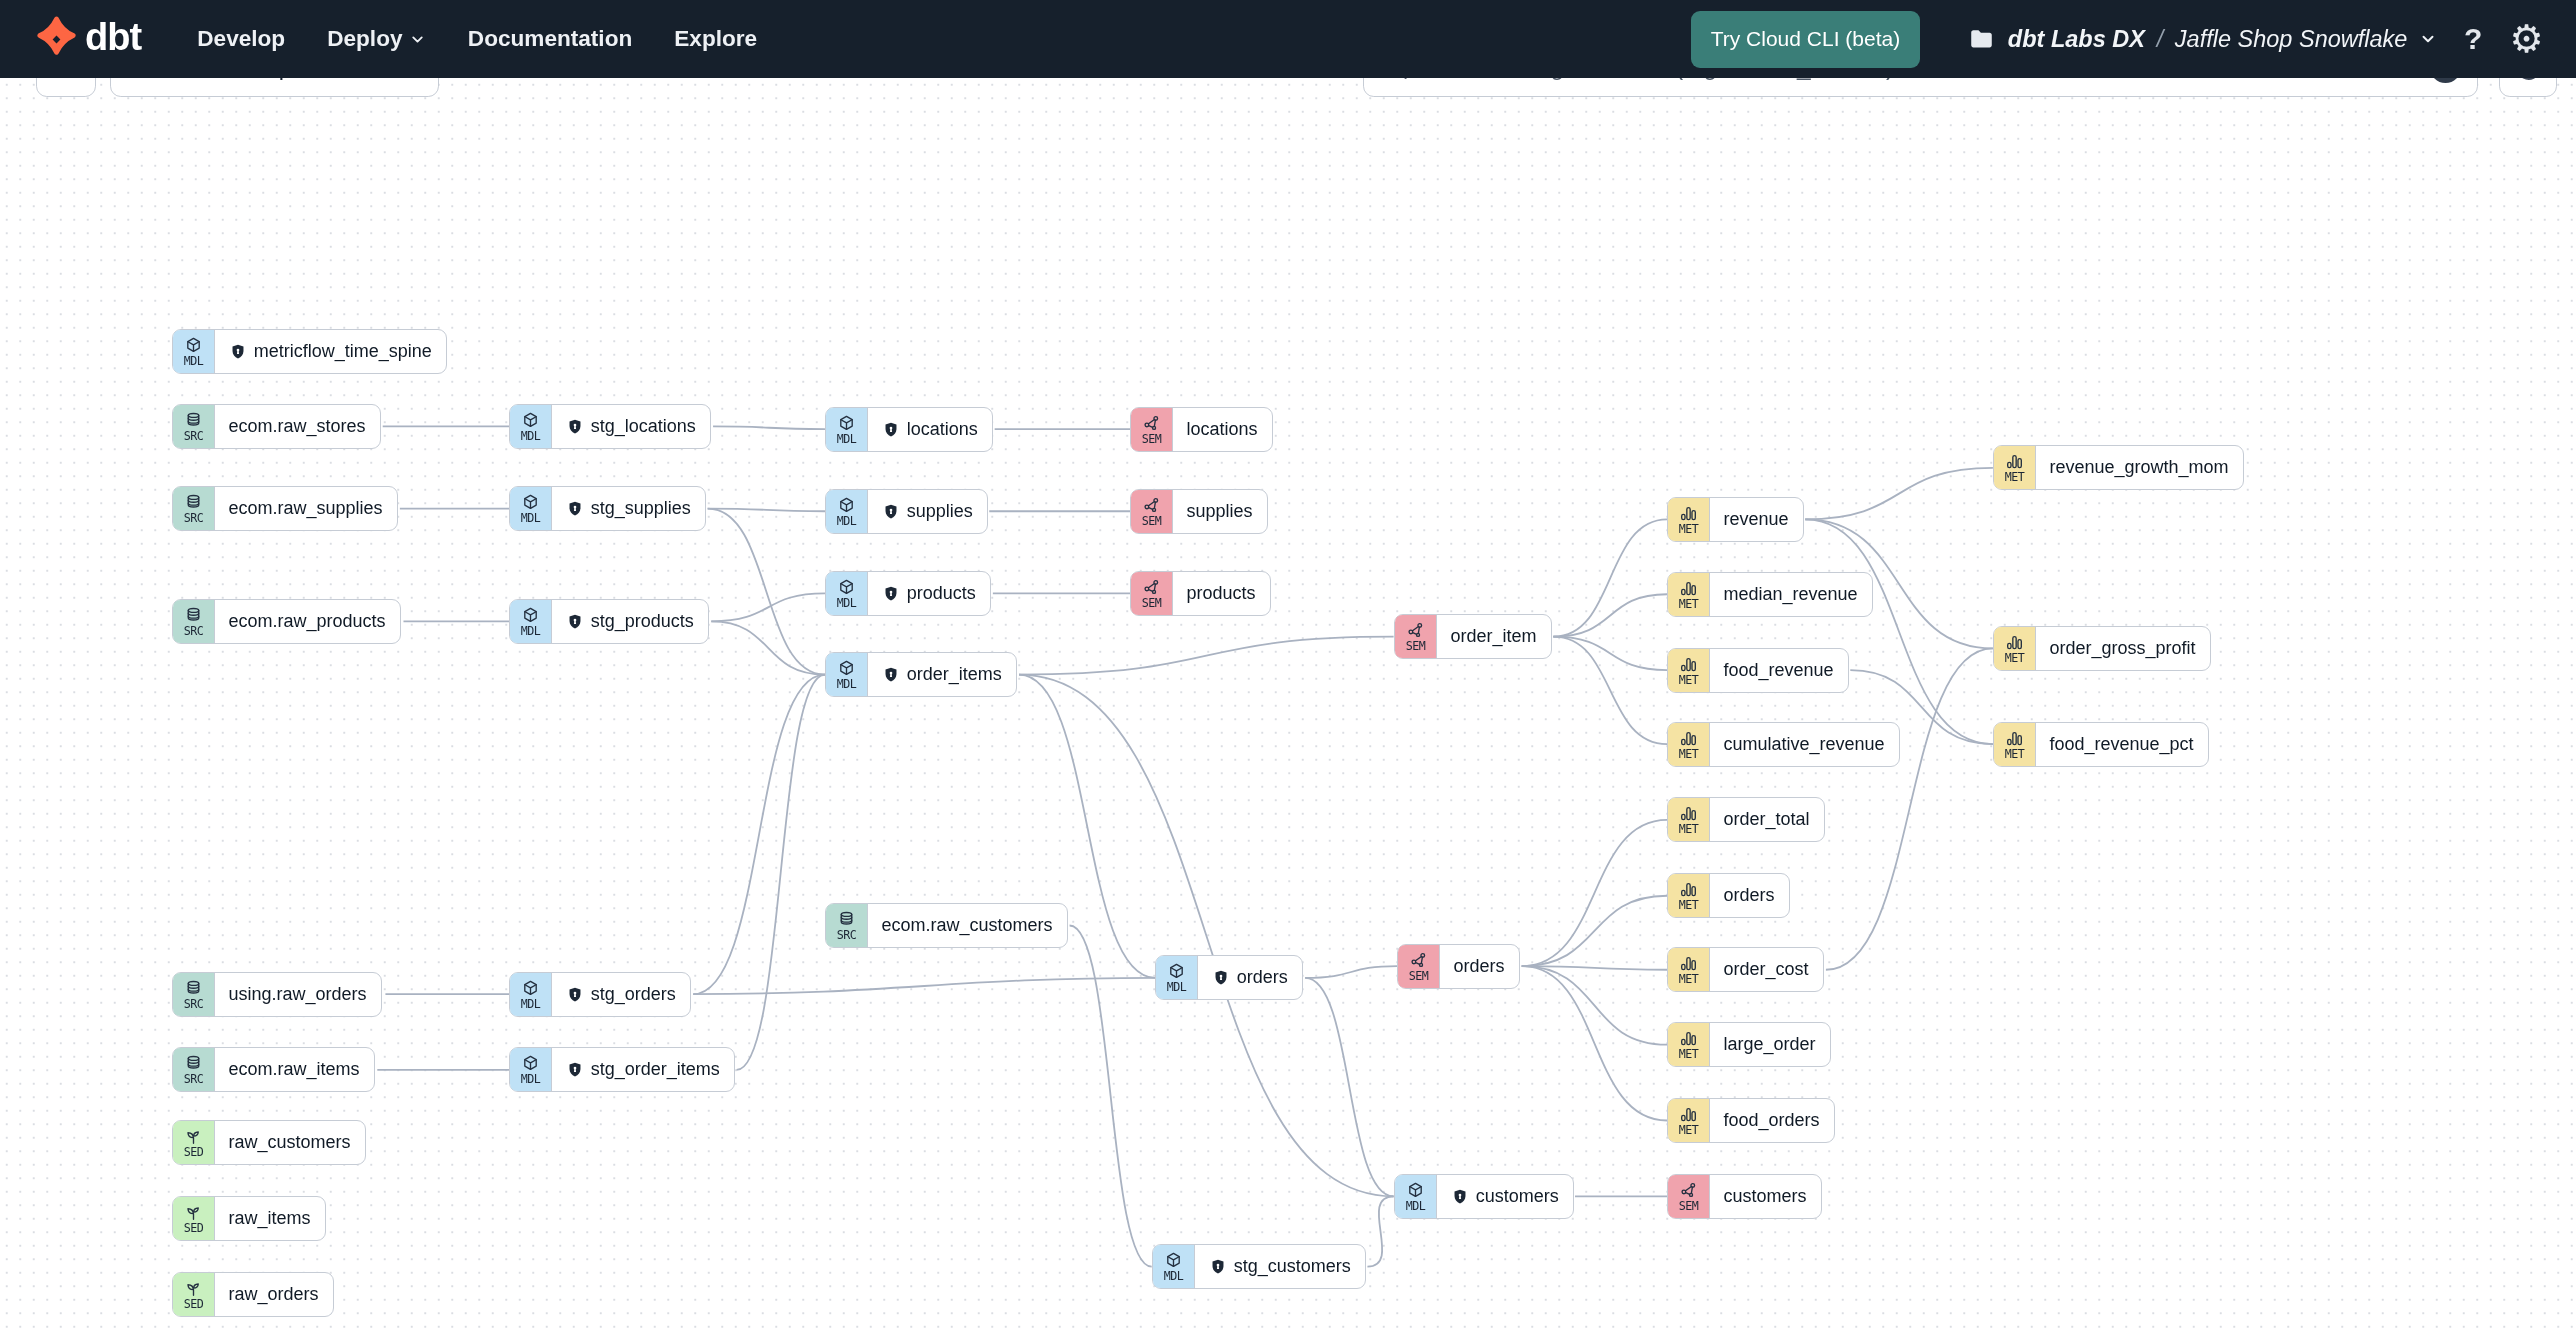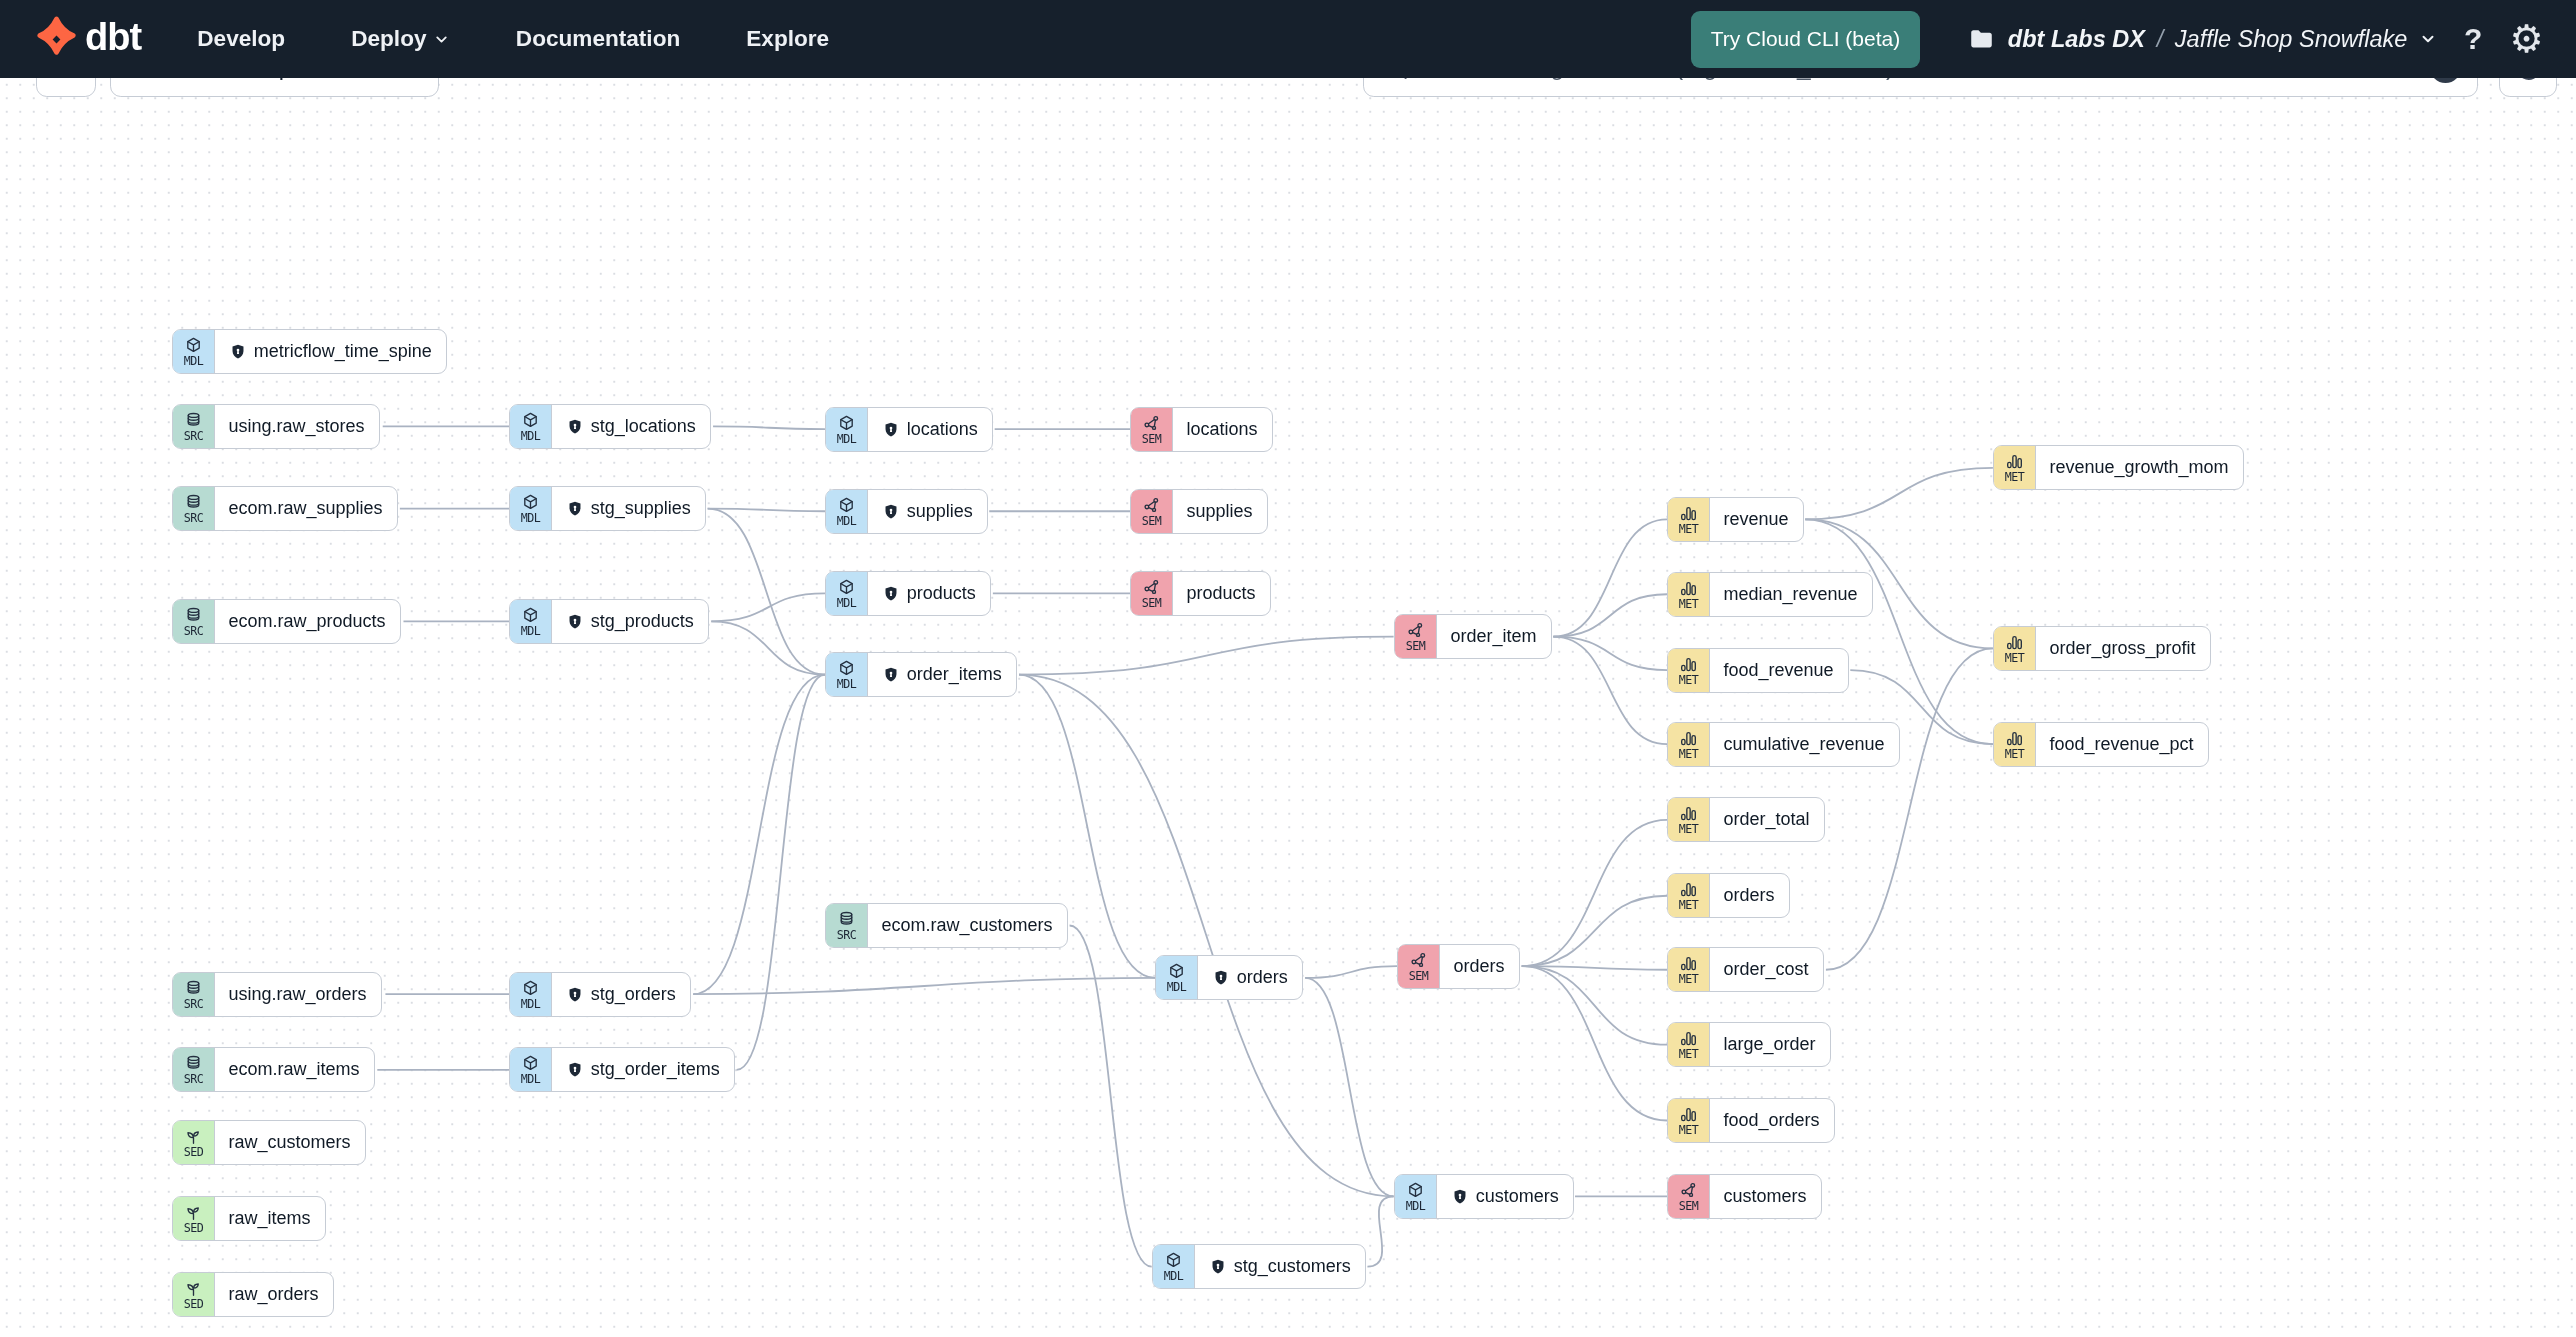--- a/index.html
+++ b/index.html
@@ -4,21 +4,21 @@
 <style>
   * { margin:0; padding:0; box-sizing:border-box; }
   html,body { width:2576px; height:1338px; overflow:hidden; background:#fff;
     font-family:"Liberation Sans", sans-serif; color:#141e2b; }
 
   
   .header { position:absolute; left:0; top:0; width:2576px; height:78px;
     background:#16202c; display:flex; align-items:center; z-index:10; padding:0 32.5px 0 32.5px; }
   .brand-wrap { display:flex; }
   .brand-text { color:#fff; font-size:38px; font-weight:bold; letter-spacing:-0.9px; margin-left:5.4px; }
-  .nav { display:flex; align-items:center; gap:66px; margin-left:56px; }
+  .nav { display:flex; align-items:center; gap:42px; margin-left:56px; }
   .nav-item { color:#eef1f5; font-size:22.6px; font-weight:bold; display:flex; align-items:center; gap:6.3px; cursor:pointer; }
   .header-right { margin-left:auto; display:flex; align-items:center; gap:27px; }
   .cta-btn { height:57px; border-radius:9px; border:none; color:#fff; font-size:21px;
     font-family:"Liberation Sans", sans-serif; padding:0 20px; cursor:pointer; }
   .proj-crumb { display:flex; align-items:center; gap:11.7px; margin-left:20px; color:#f2f5f8; font-size:23.5px;font-style:italic; }
   .proj-org { font-weight:bold; }
   .proj-sep { color:#94a0ad; }
   .icon-btn { background:none; border:none; cursor:pointer; display:flex; align-items:center; }
   .help-glyph { color:#e3e7ec; font-size:30px; font-weight:bold; font-family:"Liberation Sans",sans-serif; }
   .gear-glyph { color:#e3e7ec; font-size:38px; line-height:1; font-family:"DejaVu Sans",sans-serif; }
@@ -168,21 +168,21 @@
       <div class="gnode" style="left: 172px; top: 326px; height: 45px;">
         <div class="gnode-box" style="background: rgb(183, 219, 210);">
           <svg viewBox="0 0 24 24" width="19" height="19" fill="none" stroke="#243040" stroke-width="1.7" stroke-linecap="round" stroke-linejoin="round">
             <ellipse cx="12" cy="5.6" rx="6.6" ry="2.5"></ellipse>
             <path d="M5.4 5.6v9.6c0 1.4 3 2.5 6.6 2.5s6.6-1.1 6.6-2.5V5.6"></path>
             <path d="M5.4 9.2c0 1.4 3 2.5 6.6 2.5s6.6-1.1 6.6-2.5M5.4 12.8c0 1.4 3 2.5 6.6 2.5s6.6-1.1 6.6-2.5"></path>
           </svg>
           <span class="gnode-tag">SRC</span>
         </div>
         <div class="gnode-body">
-          <span>using.raw_stores</span>
+          <span>ecom.raw_stores</span>
         </div>
       </div>
       <div class="gnode" style="left: 172px; top: 408px; height: 45px;">
         <div class="gnode-box" style="background: rgb(183, 219, 210);">
           <svg viewBox="0 0 24 24" width="19" height="19" fill="none" stroke="#243040" stroke-width="1.7" stroke-linecap="round" stroke-linejoin="round">
             <ellipse cx="12" cy="5.6" rx="6.6" ry="2.5"></ellipse>
             <path d="M5.4 5.6v9.6c0 1.4 3 2.5 6.6 2.5s6.6-1.1 6.6-2.5V5.6"></path>
             <path d="M5.4 9.2c0 1.4 3 2.5 6.6 2.5s6.6-1.1 6.6-2.5M5.4 12.8c0 1.4 3 2.5 6.6 2.5s6.6-1.1 6.6-2.5"></path>
           </svg>
           <span class="gnode-tag">SRC</span>

